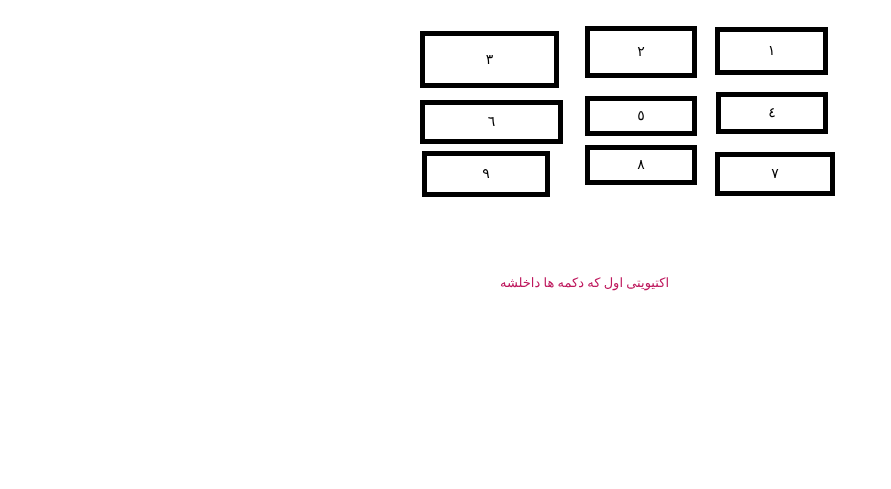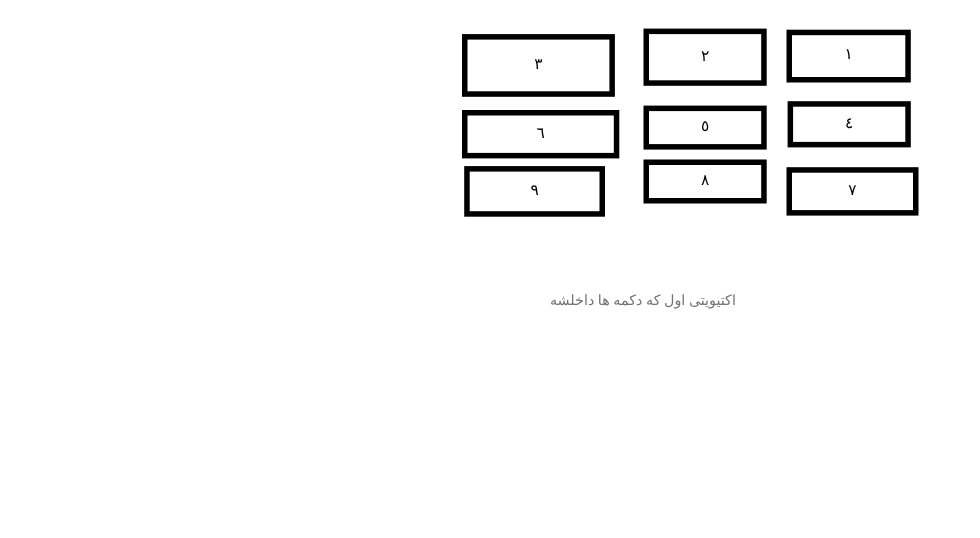--- a/index.html
+++ b/index.html
@@ -73,15 +73,15 @@
   <div class="btn" style="left: 715px; top: 152px; width: 120px; height: 44px; border-color: rgb(0, 0, 0); color: rgb(0, 0, 0);">
     <span>٧</span>
   </div>
   <div class="btn" style="left: 585px; top: 145px; width: 112px; height: 40px; border-color: rgb(0, 0, 0); color: rgb(0, 0, 0);">
     <span>٨</span>
   </div>
   <div class="btn" style="left: 422px; top: 151px; width: 128px; height: 46px; border-color: rgb(0, 0, 0); color: rgb(0, 0, 0);">
     <span>٩</span>
   </div>
 
-  <div class="caption" style="left: 513px; top: 265px; width: 156px; color: #737373;">اکتیویتی اول که دکمه ها داخلشه</div>
+  <div class="caption" style="left: 513px; top: 275px; width: 156px; color: #be185d;">اکتیویتی اول که دکمه ها داخلشه</div>
 
 </div>
 
 </body></html>

